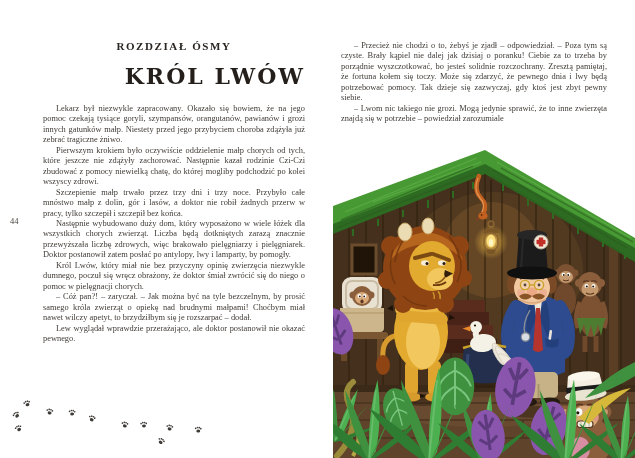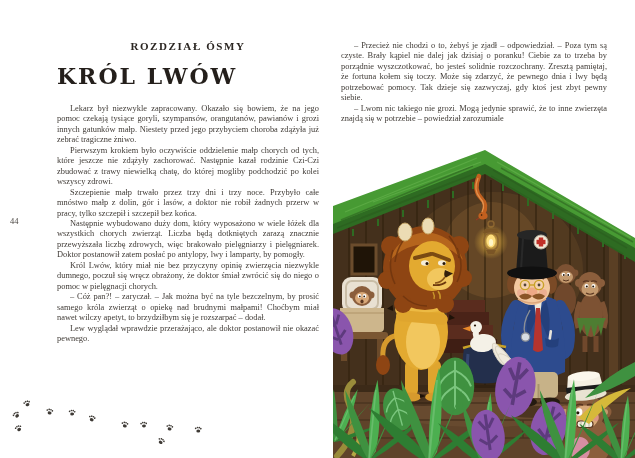--- a/index.html
+++ b/index.html
@@ -1,42 +1,42 @@
 <!DOCTYPE html>
 <html lang="pl"><head>
 <meta charset="utf-8">
 <style>
   html,body{margin:0;padding:0;background:#ffffff;}
   .spread{position:relative;width:635px;height:458px;background:#fff;overflow:hidden;
           font-family:"Liberation Serif","DejaVu Serif",serif;color:#3f3a35;}
   .page-number{position:absolute;left:10px;top:216px;font-size:8.5px;color:#4a4642;}
   .col{position:absolute;}
-  .left-col{left:57px;top:40px;width:262px;}
+  .left-col{left:43px;top:40px;width:262px;}
   .right-col{left:341px;top:41px;width:266px;}
   .chapter-heading{text-align:center;font-size:11px;letter-spacing:1.6px;font-weight:600;color:#2b2622;}
-  .chapter-title{text-align:left;font-size:22px;letter-spacing:2px;font-weight:700;color:#241f1b;
+  .chapter-title{text-align:right;font-size:22px;letter-spacing:2px;font-weight:700;color:#241f1b;
                  margin:11px 0 15px 0;font-family:"DejaVu Serif","Liberation Serif",serif;}
   .col p{margin:0;font-size:8.4px;line-height:10.45px;text-align:justify;text-indent:13px;}
   .paw{position:absolute;width:9px;height:9px;}
   .paw svg{width:100%;height:100%;}
   .illustration{position:absolute;left:333px;top:150px;width:302px;height:308px;}
   .defs-hidden{position:absolute;width:0;height:0;overflow:hidden;}
 </style>
 </head>
 <body>
 
 <div class="spread">
 
   <div class="page-number">44</div>
 
   <div class="col left-col">
     <div class="chapter-heading">ROZDZIAŁ ÓSMY</div>
     <h1 class="chapter-title">KRÓL LWÓW</h1>
     <p>Lekarz był niezwykle zapracowany. Okazało się bowiem, że na jego pomoc czekają tysiące goryli, szympansów, orangutanów, pawianów i grozi innych gatunków małp. Niestety przed jego przybyciem choroba zdążyła już zebrać tragiczne żniwo.</p>
-    <p>Pierwszym krokiem było oczywiście oddzielenie małp chorych od tych, które jeszcze nie zdążyły zachorować. Następnie kazał rodzinie Czi-Czi zbudować z trawy niewielką chatę, do której mogliby podchodzić po kolei wszyscy zdrowi.</p>
+    <p>Pierwszym krokiem było oczywiście oddzielenie małp chorych od tych, które jeszcze nie zdążyły zachorować. Następnie kazał rodzinie Czi-Czi zbudować z pomocy niewielką chatę, do której mogliby podchodzić po kolei wszyscy zdrowi.</p>
     <p>Szczepienie małp trwało przez trzy dni i trzy noce. Przybyło całe mnóstwo małp z dolin, gór i lasów, a doktor nie robił żadnych przerw w pracy, tylko szczepił i szczepił bez końca.</p>
     <p>Następnie wybudowano duży dom, który wyposażono w wiele łóżek dla wszystkich chorych zwierząt. Liczba będą dotkniętych zarazą znacznie przewyższała liczbę zdrowych, więc brakowało pielęgniarzy i pielęgniarek. Doktor postanowił zatem posłać po antylopy, lwy i lamparty, by pomogły.</p>
     <p>Król Lwów, który miał nie bez przyczyny opinię zwierzęcia niezwykle dumnego, poczuł się wręcz obrażony, że doktor śmiał zwrócić się do niego o pomoc w pielęgnacji chorych.</p>
     <p>– Cóż pan?! – zaryczał. – Jak można być na tyle bezczelnym, by prosić samego króla zwierząt o opiekę nad brudnymi małpami! Choćbym miał nawet wilczy apetyt, to brzydziłbym się je rozszarpać – dodał.</p>
     <p>Lew wyglądał wprawdzie przerażająco, ale doktor postanowił nie okazać pewnego.</p>
   </div>
 
   <svg class="defs-hidden" aria-hidden="true">
     <defs>
       <g id="paw" fill="#3f3b36">

